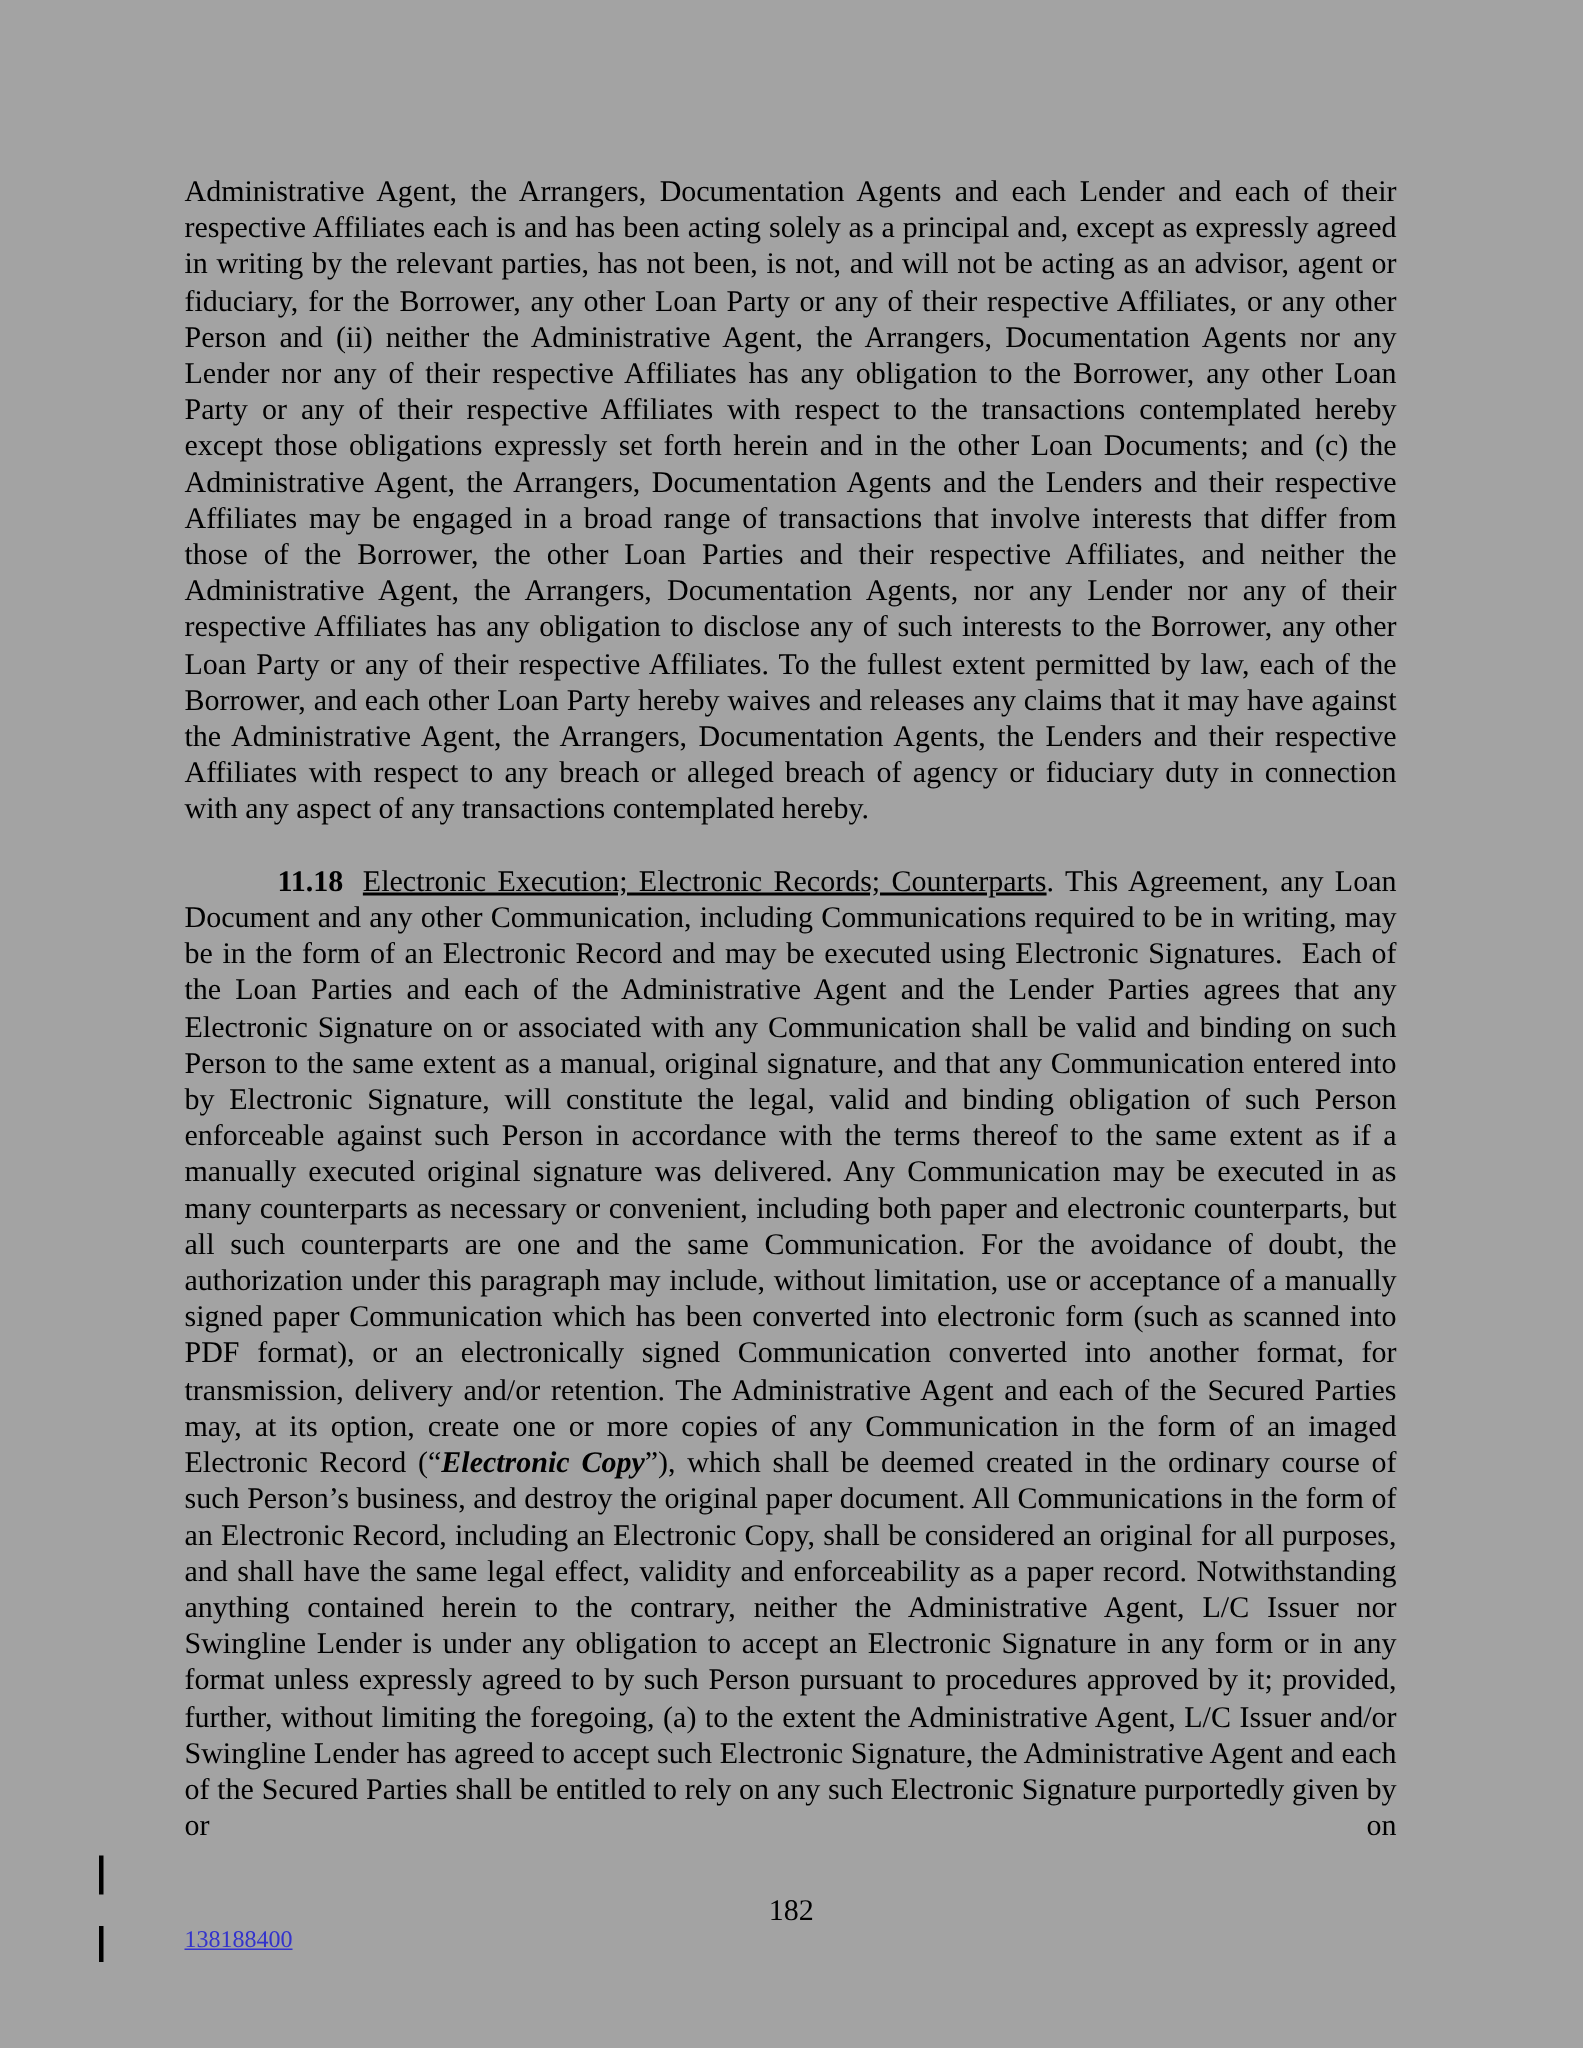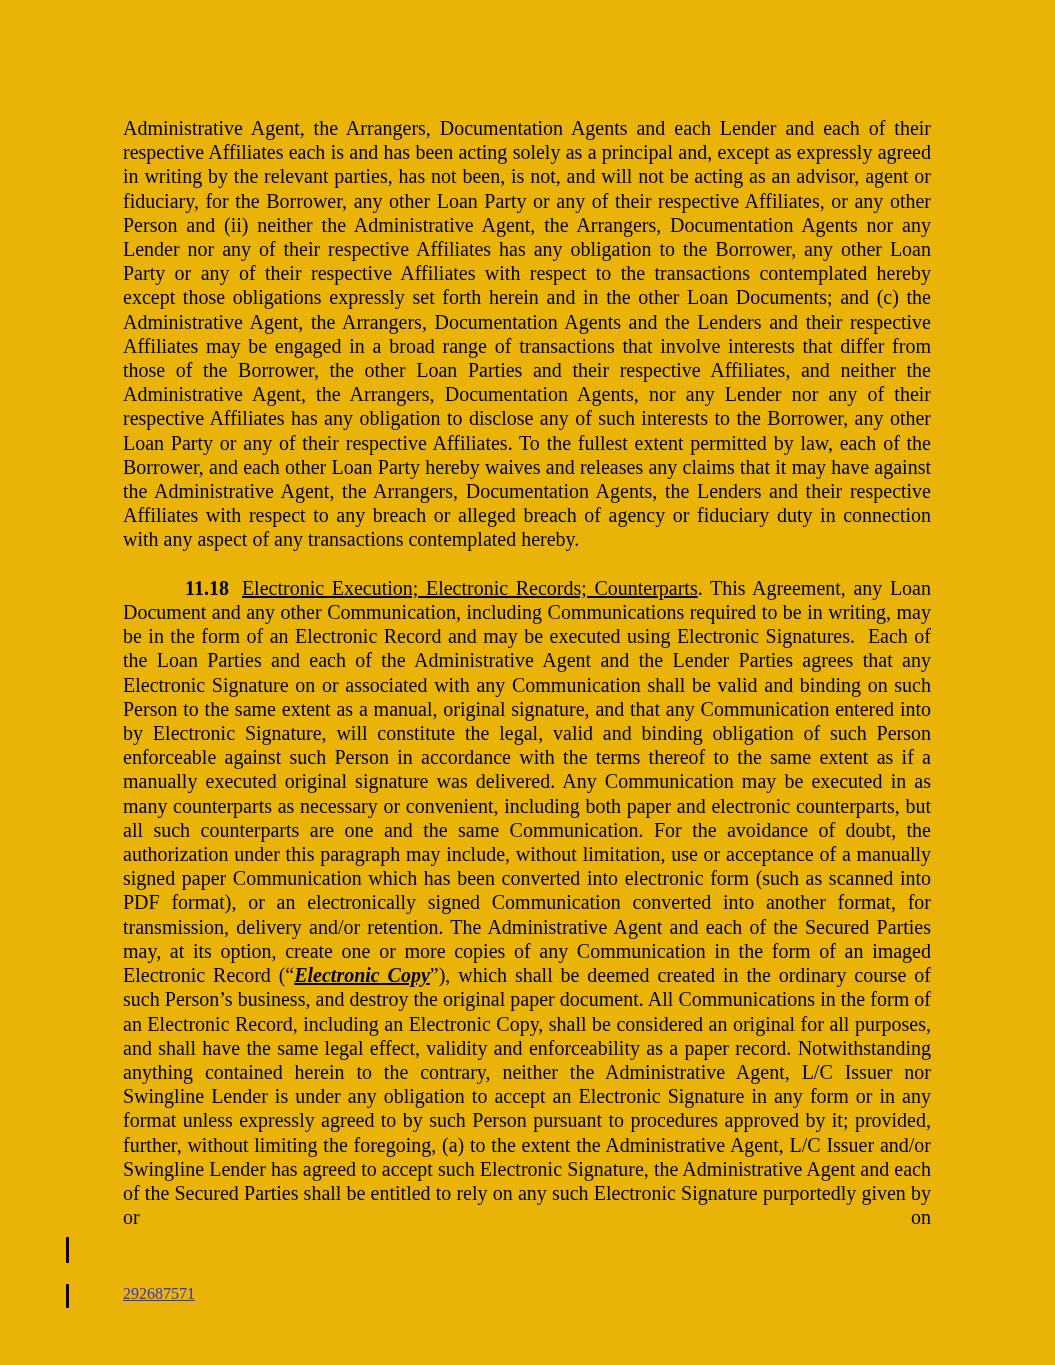--- a/index.html
+++ b/index.html
@@ -4,21 +4,21 @@
 <style>
   html, body {
     margin: 0;
     padding: 0;
     background: #ffffff;
   }
   .page {
     position: relative;
     width: 1055px;
     height: 1365px;
-    background: #eab308;
+    background: #a3a3a3;
     overflow: hidden;
     font-family: "Liberation Serif", "DejaVu Serif", serif;
     color: #000000;
   }
   .content {
     position: absolute;
     left: 123px;
     top: 116px;
     width: 808px;
     font-size: 20px;
@@ -41,21 +41,20 @@
   }
   .section-heading {
     font-weight: normal;
     text-decoration: underline;
   }
   .italic {
   }
   .bi-underline {
     font-weight: bold;
     font-style: italic;
-    text-decoration: underline;
     margin-top: 40px;
   }
   .change-bar {
     position: absolute;
     left: 66px;
     width: 3px;
     background: #000000;
   }
   .change-bar-1 { top: 1237px; height: 26px; }
   .change-bar-2 { top: 1284px; height: 24px; }
@@ -86,16 +85,17 @@
 
   <div class="change-bar change-bar-1"></div>
   <div class="change-bar change-bar-2"></div>
 
   <main class="content">
     <p class="para">Administrative Agent, the Arrangers, Documentation Agents and each Lender and each of their respective Affiliates each is and has been acting solely as a principal and, except as expressly agreed in writing by the relevant parties, has not been, is not, and will not be acting as an advisor, agent or fiduciary, for the Borrower, any other Loan Party or any of their respective Affiliates, or any other Person and (ii) neither the Administrative Agent, the Arrangers, Documentation Agents nor any Lender nor any of their respective Affiliates has any obligation to the Borrower, any other Loan Party or any of their respective Affiliates with respect to the transactions contemplated hereby except those obligations expressly set forth herein and in the other Loan Documents; and (c) the Administrative Agent, the Arrangers, Documentation Agents and the Lenders and their respective Affiliates may be engaged in a broad range of transactions that involve interests that differ from those of the Borrower, the other Loan Parties and their respective Affiliates, and neither the Administrative Agent, the Arrangers, Documentation Agents, nor any Lender nor any of their respective Affiliates has any obligation to disclose any of such interests to the Borrower, any other Loan Party or any of their respective Affiliates. To the fullest extent permitted by law, each of the Borrower, and each other Loan Party hereby waives and releases any claims that it may have against the Administrative Agent, the Arrangers, Documentation Agents, the Lenders and their respective Affiliates with respect to any breach or alleged breach of agency or fiduciary duty in connection with any aspect of any transactions contemplated hereby.</p>
 
     <p class="para para-section"><span class="section-number">11.18</span><span class="section-heading">Electronic Execution; Electronic Records; Counterparts</span><span id="section-body"><span>. This Agreement, any Loan Document and any other Communication, including Communications required to be in writing, may be in the form of an Electronic Record and may be executed using Electronic Signatures.&nbsp; Each of the Loan Parties and each of the Administrative Agent and the Lender Parties agrees that any Electronic Signature on or associated with any Communication shall be valid and binding on such Person to the same extent as a manual, original signature, and that any Communication entered into by Electronic Signature, will constitute the legal, valid and binding obligation of such Person enforceable against such Person in accordance with the terms thereof to the same extent as if a manually executed original signature was delivered. Any Communication may be executed in as many counterparts as necessary or convenient, including both paper and electronic counterparts, but all such counterparts are one and the same Communication. For the avoidance of doubt, the authorization under this paragraph may include, without limitation, use or acceptance of a manually signed paper Communication which has been converted into electronic form (such as scanned into PDF format), or an electronically signed Communication converted into another format, for transmission, delivery and/or retention. The Administrative Agent and each of the Secured Parties may, at its option, create one or more copies of any Communication in the form of an imaged Electronic Record (“</span><span class="bi-underline">Electronic Copy</span><span>”), which shall be deemed created in the ordinary course of such Person’s business, and destroy the original paper document. All Communications in the form of an Electronic Record, including an Electronic Copy, shall be considered an original for all purposes, and shall have the same legal effect, validity and enforceability as a paper record. Notwithstanding anything contained herein to the contrary, neither the Administrative Agent, L/C Issuer nor Swingline Lender is under any obligation to accept an Electronic Signature in any form or in any format unless expressly agreed to by such Person pursuant to procedures approved by it; </span><span class="italic">provided</span><span>, </span><span class="italic">further</span><span>, without limiting the foregoing, (a) to the extent the Administrative Agent, L/C Issuer and/or Swingline Lender has agreed to accept such Electronic Signature, the Administrative Agent and each of the Secured Parties shall be entitled to rely on any such Electronic Signature purportedly given by or on</span></span></p>
   </main>
 
+  <div class="page-number">182</div>
 
-  <a class="footer-link">292687571</a>
+  <a class="footer-link">138188400</a>
 
 </div>
 
 </body></html>

